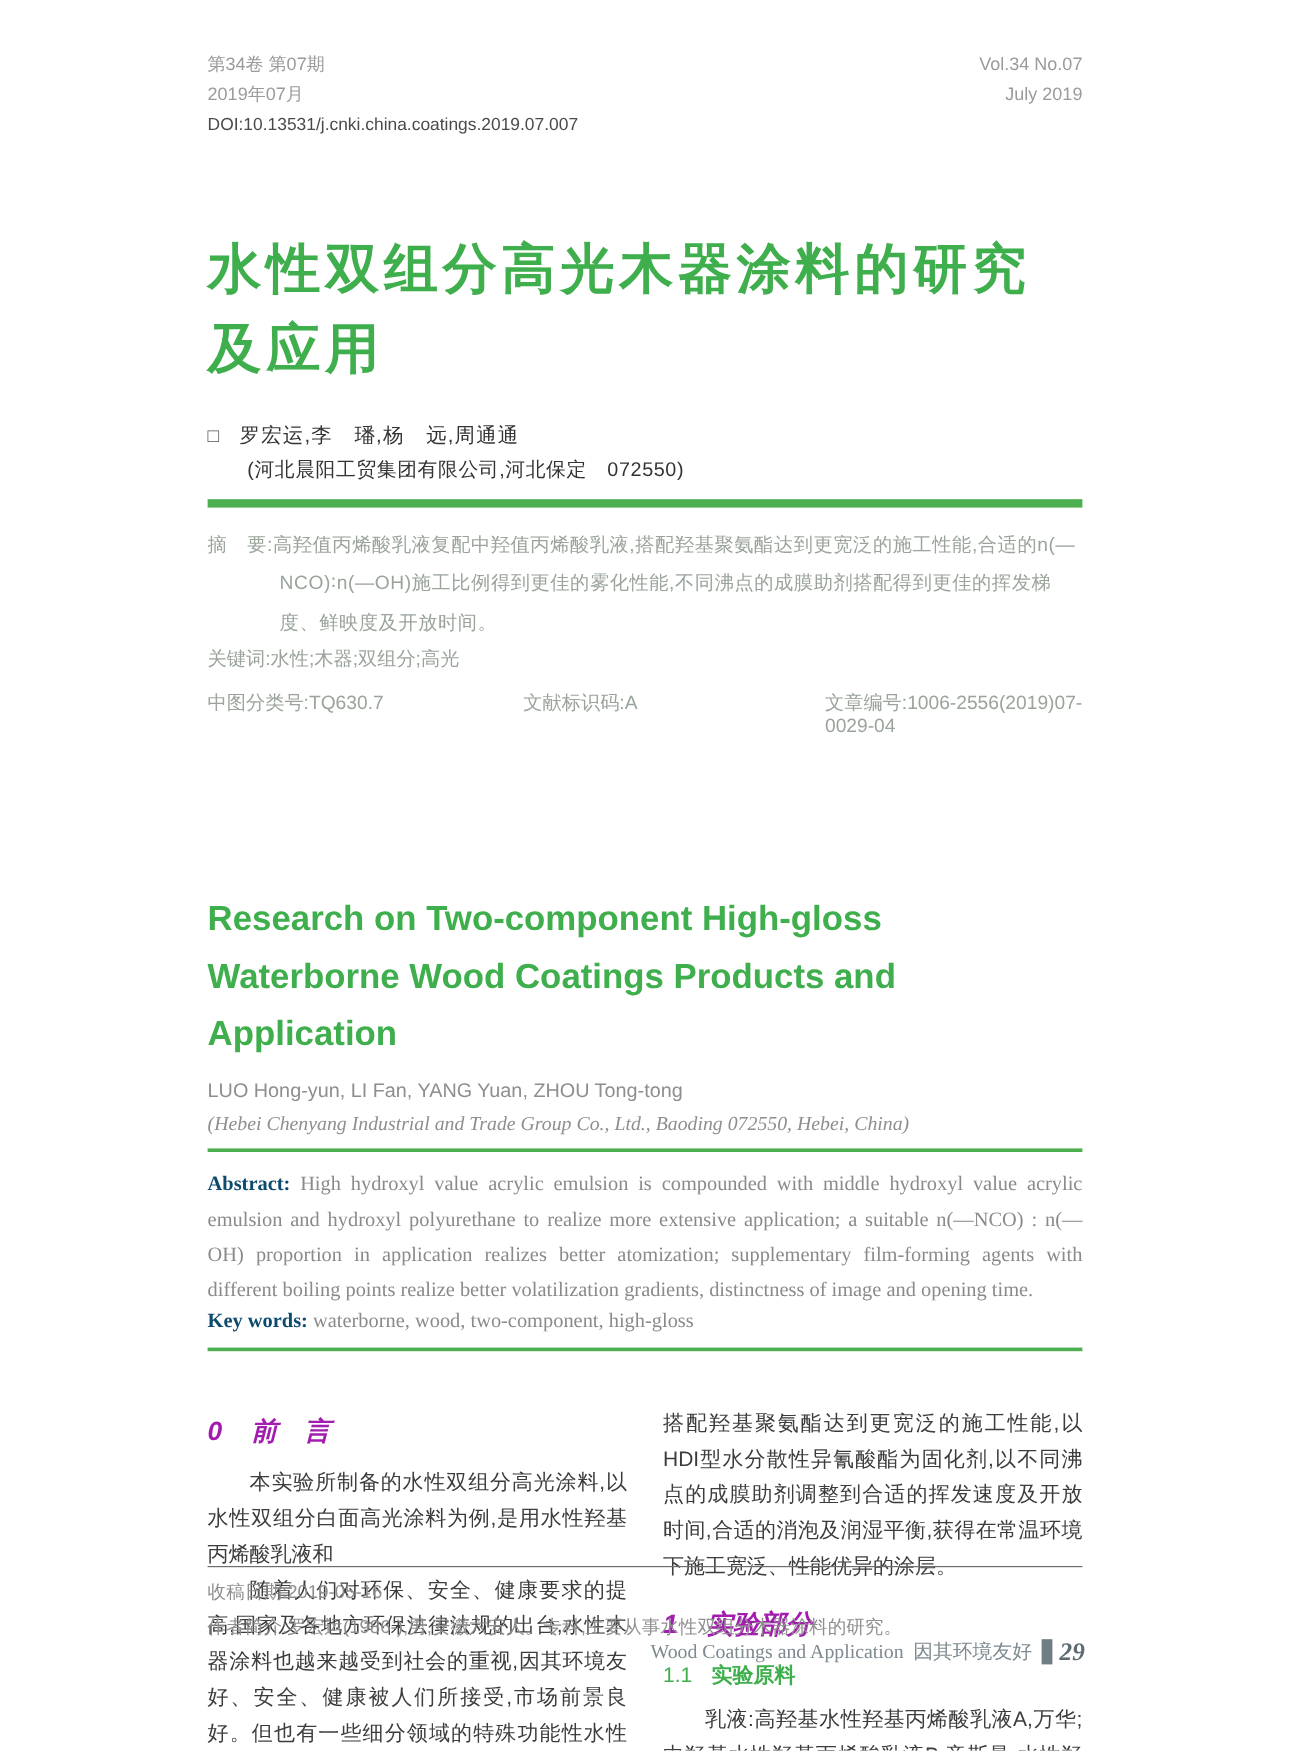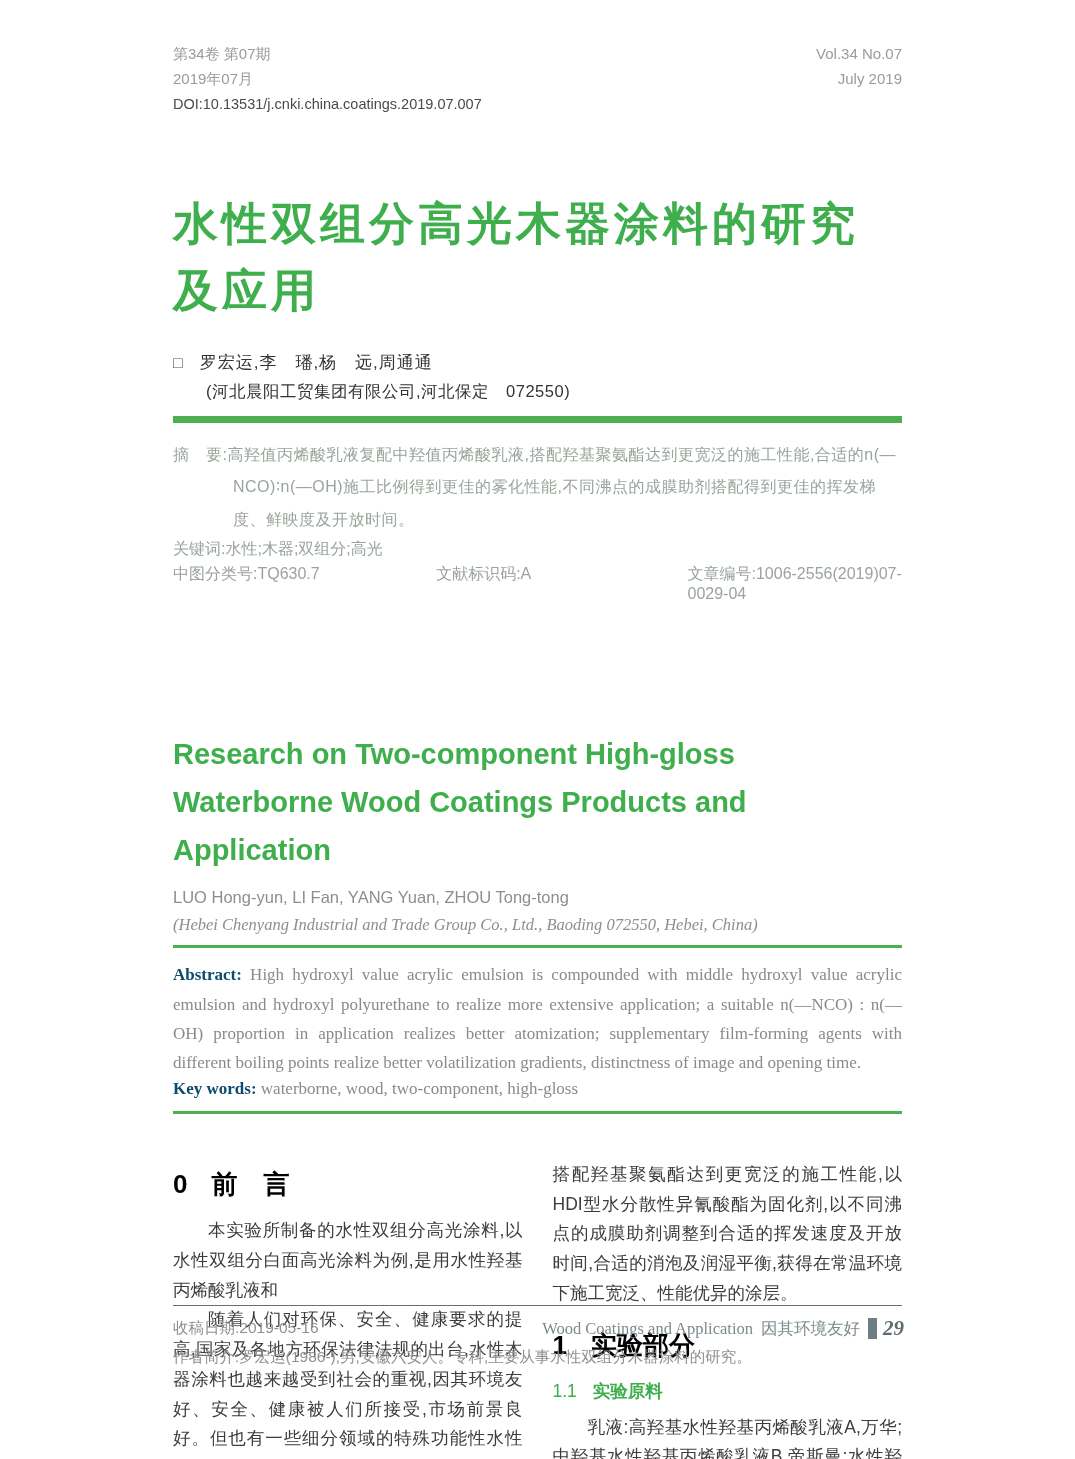--- a/index.html
+++ b/index.html
@@ -32,51 +32,51 @@
     word-break: break-all;
   }
   .authors-cn { margin-top: 26px; font-size: 17px; color: #333; letter-spacing: 1px; }
   .authors-cn .sq { display: inline-block; margin-right: 16px; color: #555; font-size: 16px; }
   .affil-cn { margin-top: 7px; font-size: 16.5px; color: #333; padding-left: 33px; letter-spacing: 0.5px; }
   .rule-thick { margin-top: 13px; height: 7px; background: #4caf50; }
   
   .abs-cn { margin-top: 16px; color: #9aa49b; font-size: 16px; line-height: 2.05;
             padding-left: 60px; text-indent: -60px; letter-spacing: 0.5px; }
   .kw-cn { margin-top: 2px; color: #9aa49b; font-size: 16px; }
-  .meta-row { margin-top: 4px; display: flex; color: #9aa49b; font-size: 16px; }
+  .meta-row { margin-top: 16px; display: flex; color: #9aa49b; font-size: 16px; }
   .meta-row .m1 { width: 335px; }
   .meta-row .m2 { width: 320px; }
   
   .title-en { margin-top: 128px; color: #3fae4c; font-size: 29px; font-weight: bold;
               line-height: 1.65; max-width: 845px; }
   .authors-en { margin-top: 14px; color: #8e8e8e; font-size: 16.5px; }
   .affil-en { margin-top: 8px; color: #8e8e8e; font-size: 16.5px; font-style: italic;
               font-family: "Liberation Serif", "DejaVu Serif", serif; }
   .rule-en { margin-top: 10px; height: 3px; background: #4caf50; }
   .abs-en { margin-top: 12px; color: #8a8a8a; font-size: 17px; line-height: 1.72;
             text-align: justify; font-family: "Liberation Serif", "DejaVu Serif", serif; }
   .abs-en b, .kw-en b { color: #0c4a6e; }
   .kw-en { margin-top: 2px; color: #8a8a8a; font-size: 17px;
            font-family: "Liberation Serif", "DejaVu Serif", serif; }
   .rule-kw { margin-top: 12px; height: 2.5px; background: #4caf50; }
   
   .body-cols { margin-top: 46px; display: flex; gap: 30px; }
   .col { width: 410px; font-size: 17.5px; line-height: 1.7; text-align: justify; color: #3c3c3c; }
   .col p.ind { text-indent: 2em; }
-  h2.sec { color: #000000; font-size: 26px; font-weight: bold; margin: 2px 0 10px 0; }
+  h2.sec { color: #a21caf; font-size: 22px; font-weight: bold; margin: 2px 0 10px 0; font-style: italic; }
   h2.sec .num { margin-right: 24px; }
   h2.sec.tight { margin-top: 14px; }
   h3.subsec { color: #3fae4c; font-size: 17.5px; font-weight: bold; margin: 8px 0 6px 0; }
   h3.subsec .num { margin-right: 16px; font-weight: normal; margin-top: 36px; }
   
   .footnote { position: absolute; left: 112px; right: 112px; top: 1305px;
               border-top: 1.5px solid #6d6d6d; padding-top: 8px;
               color: #8f8f8f; font-size: 15.5px; line-height: 1.85; }
   
-  .pagefoot { position: absolute; right: 110px; top: 1316px;
+  .pagefoot { position: absolute; right: 110px; top: 1364px;
               display: flex; align-items: center; color: #7d8a8f; font-size: 16.5px; }
   .pagefoot .en { font-family: "Liberation Serif", "DejaVu Serif", serif; margin-right: 8px; }
   .pagefoot .bar { width: 9px; height: 21px; background: #6f7d84; margin: 0 6px 0 8px; }
   .pagefoot .pnum { font-family: "Liberation Serif", "DejaVu Serif", serif;
                     font-size: 21px; font-weight: bold; font-style: italic; color: #5c6b71; }
 </style>
 </head>
 <body>
 
 <div class="page">

